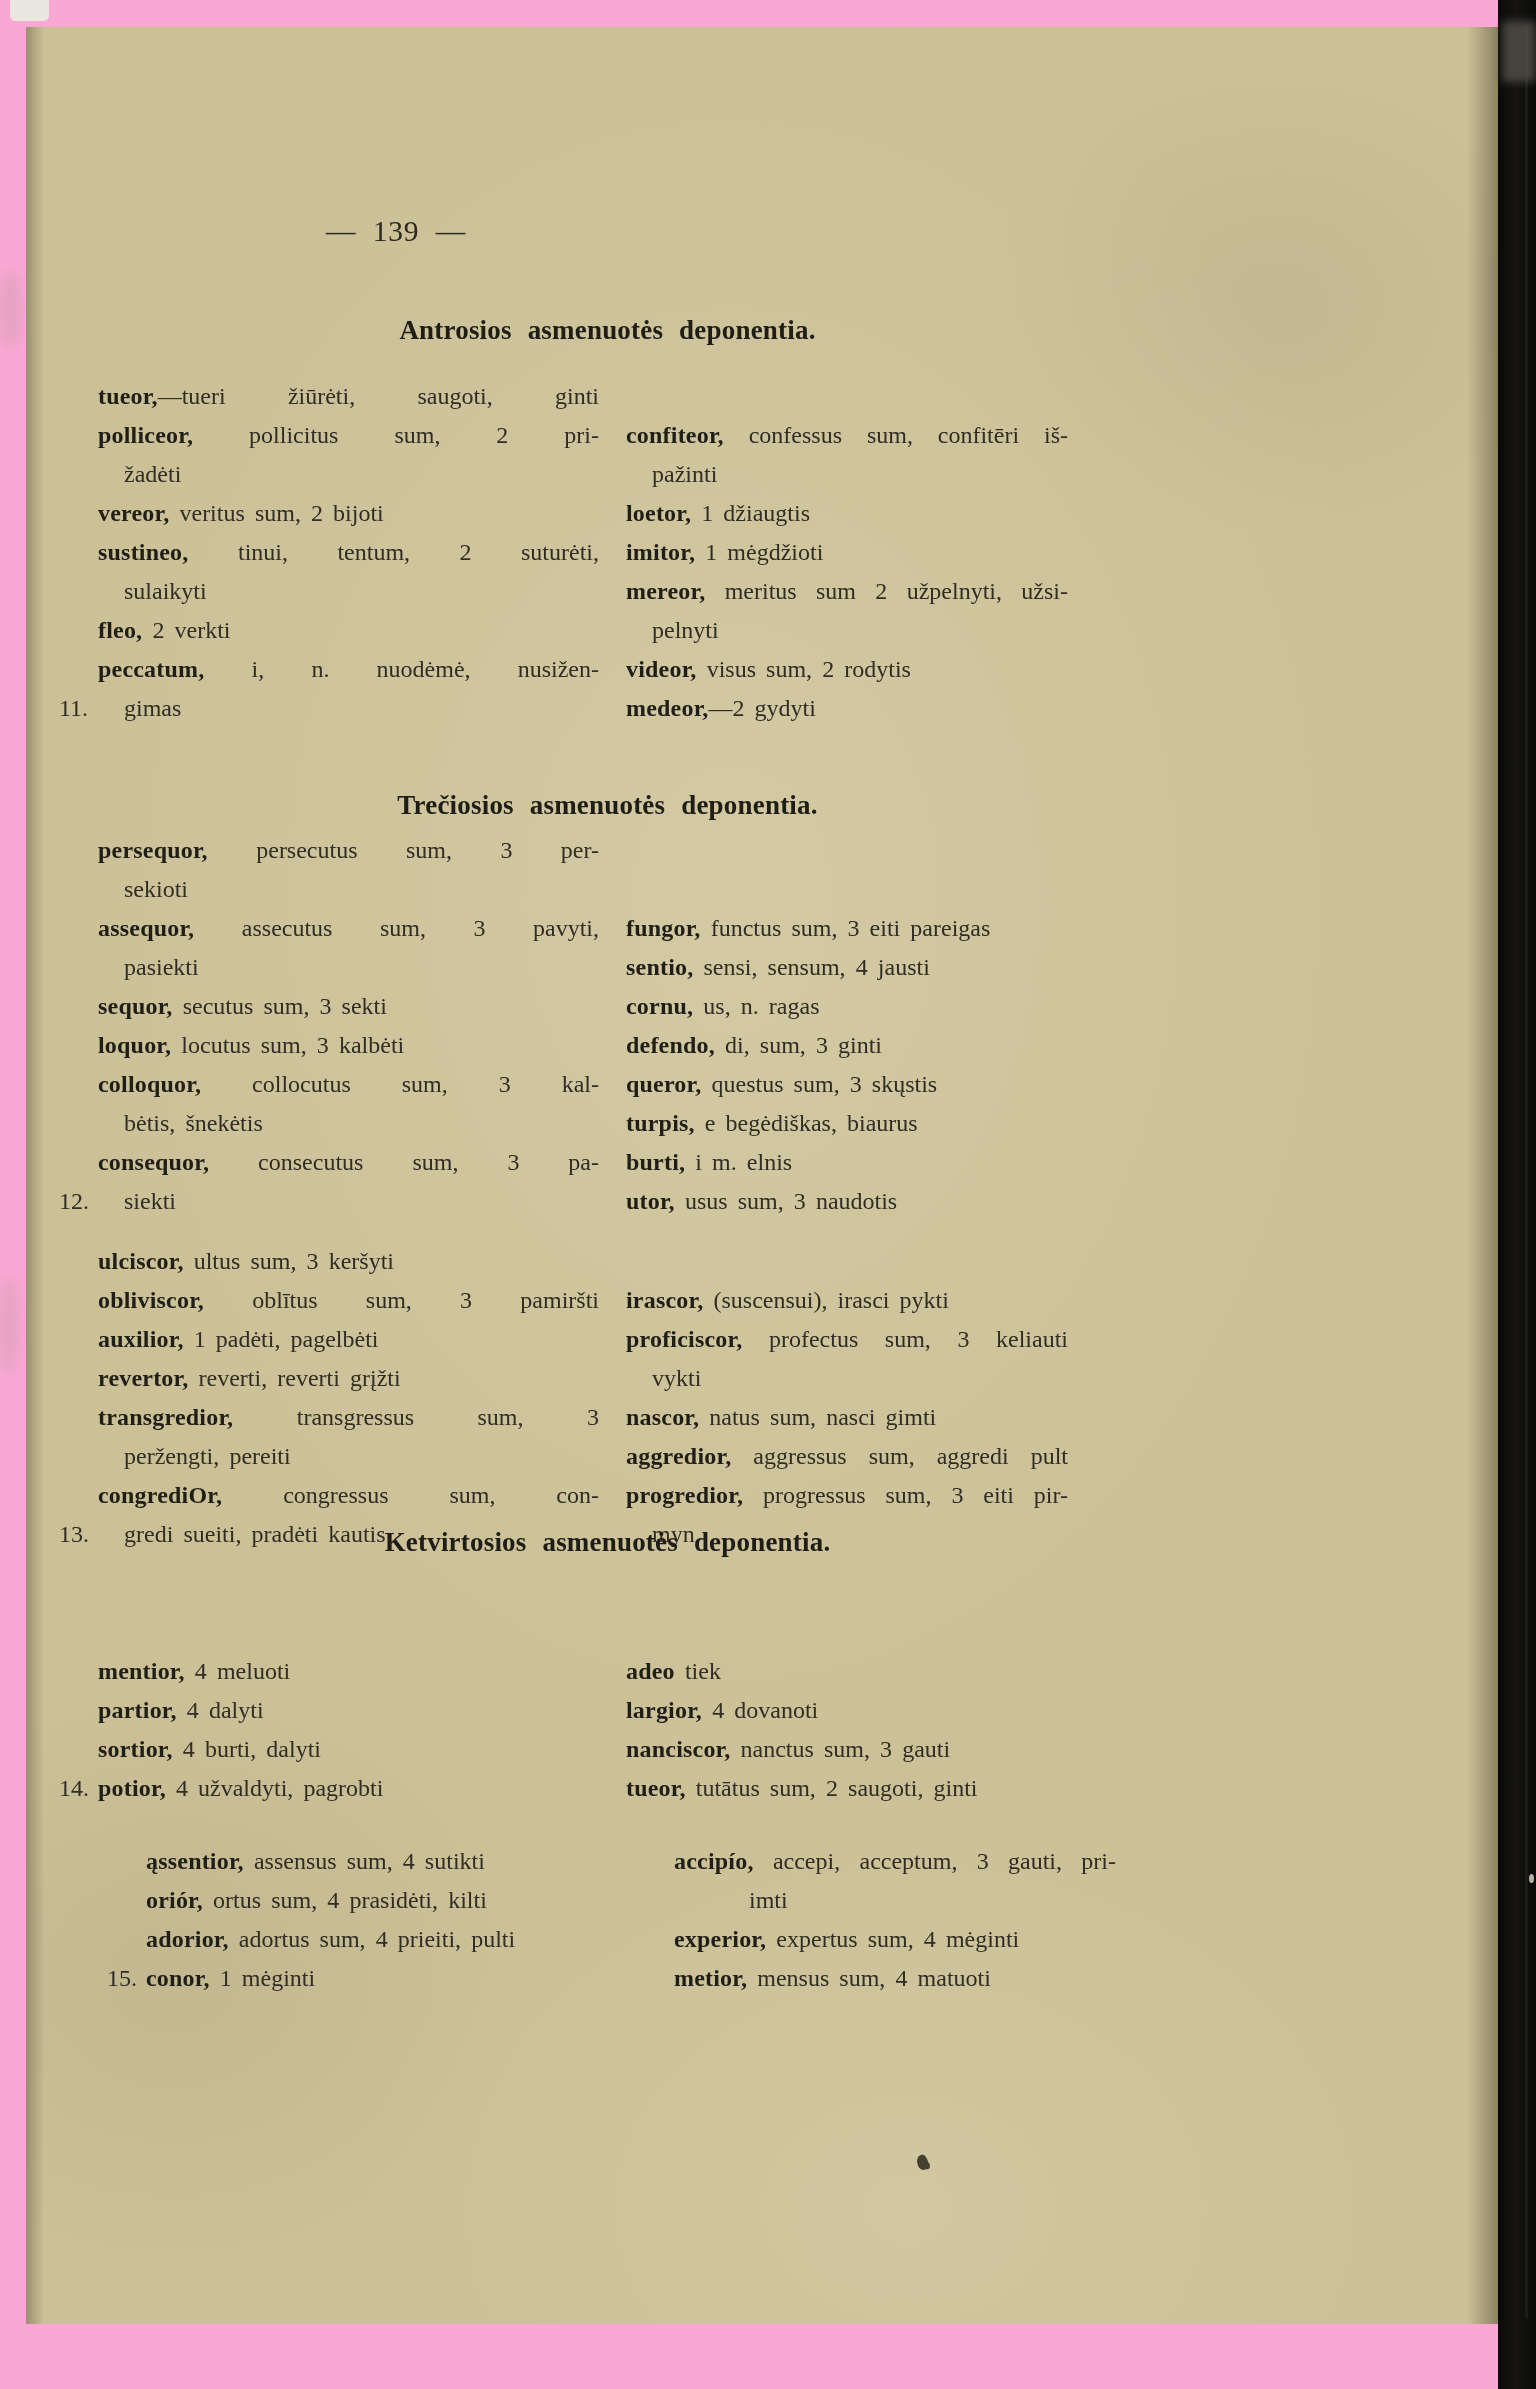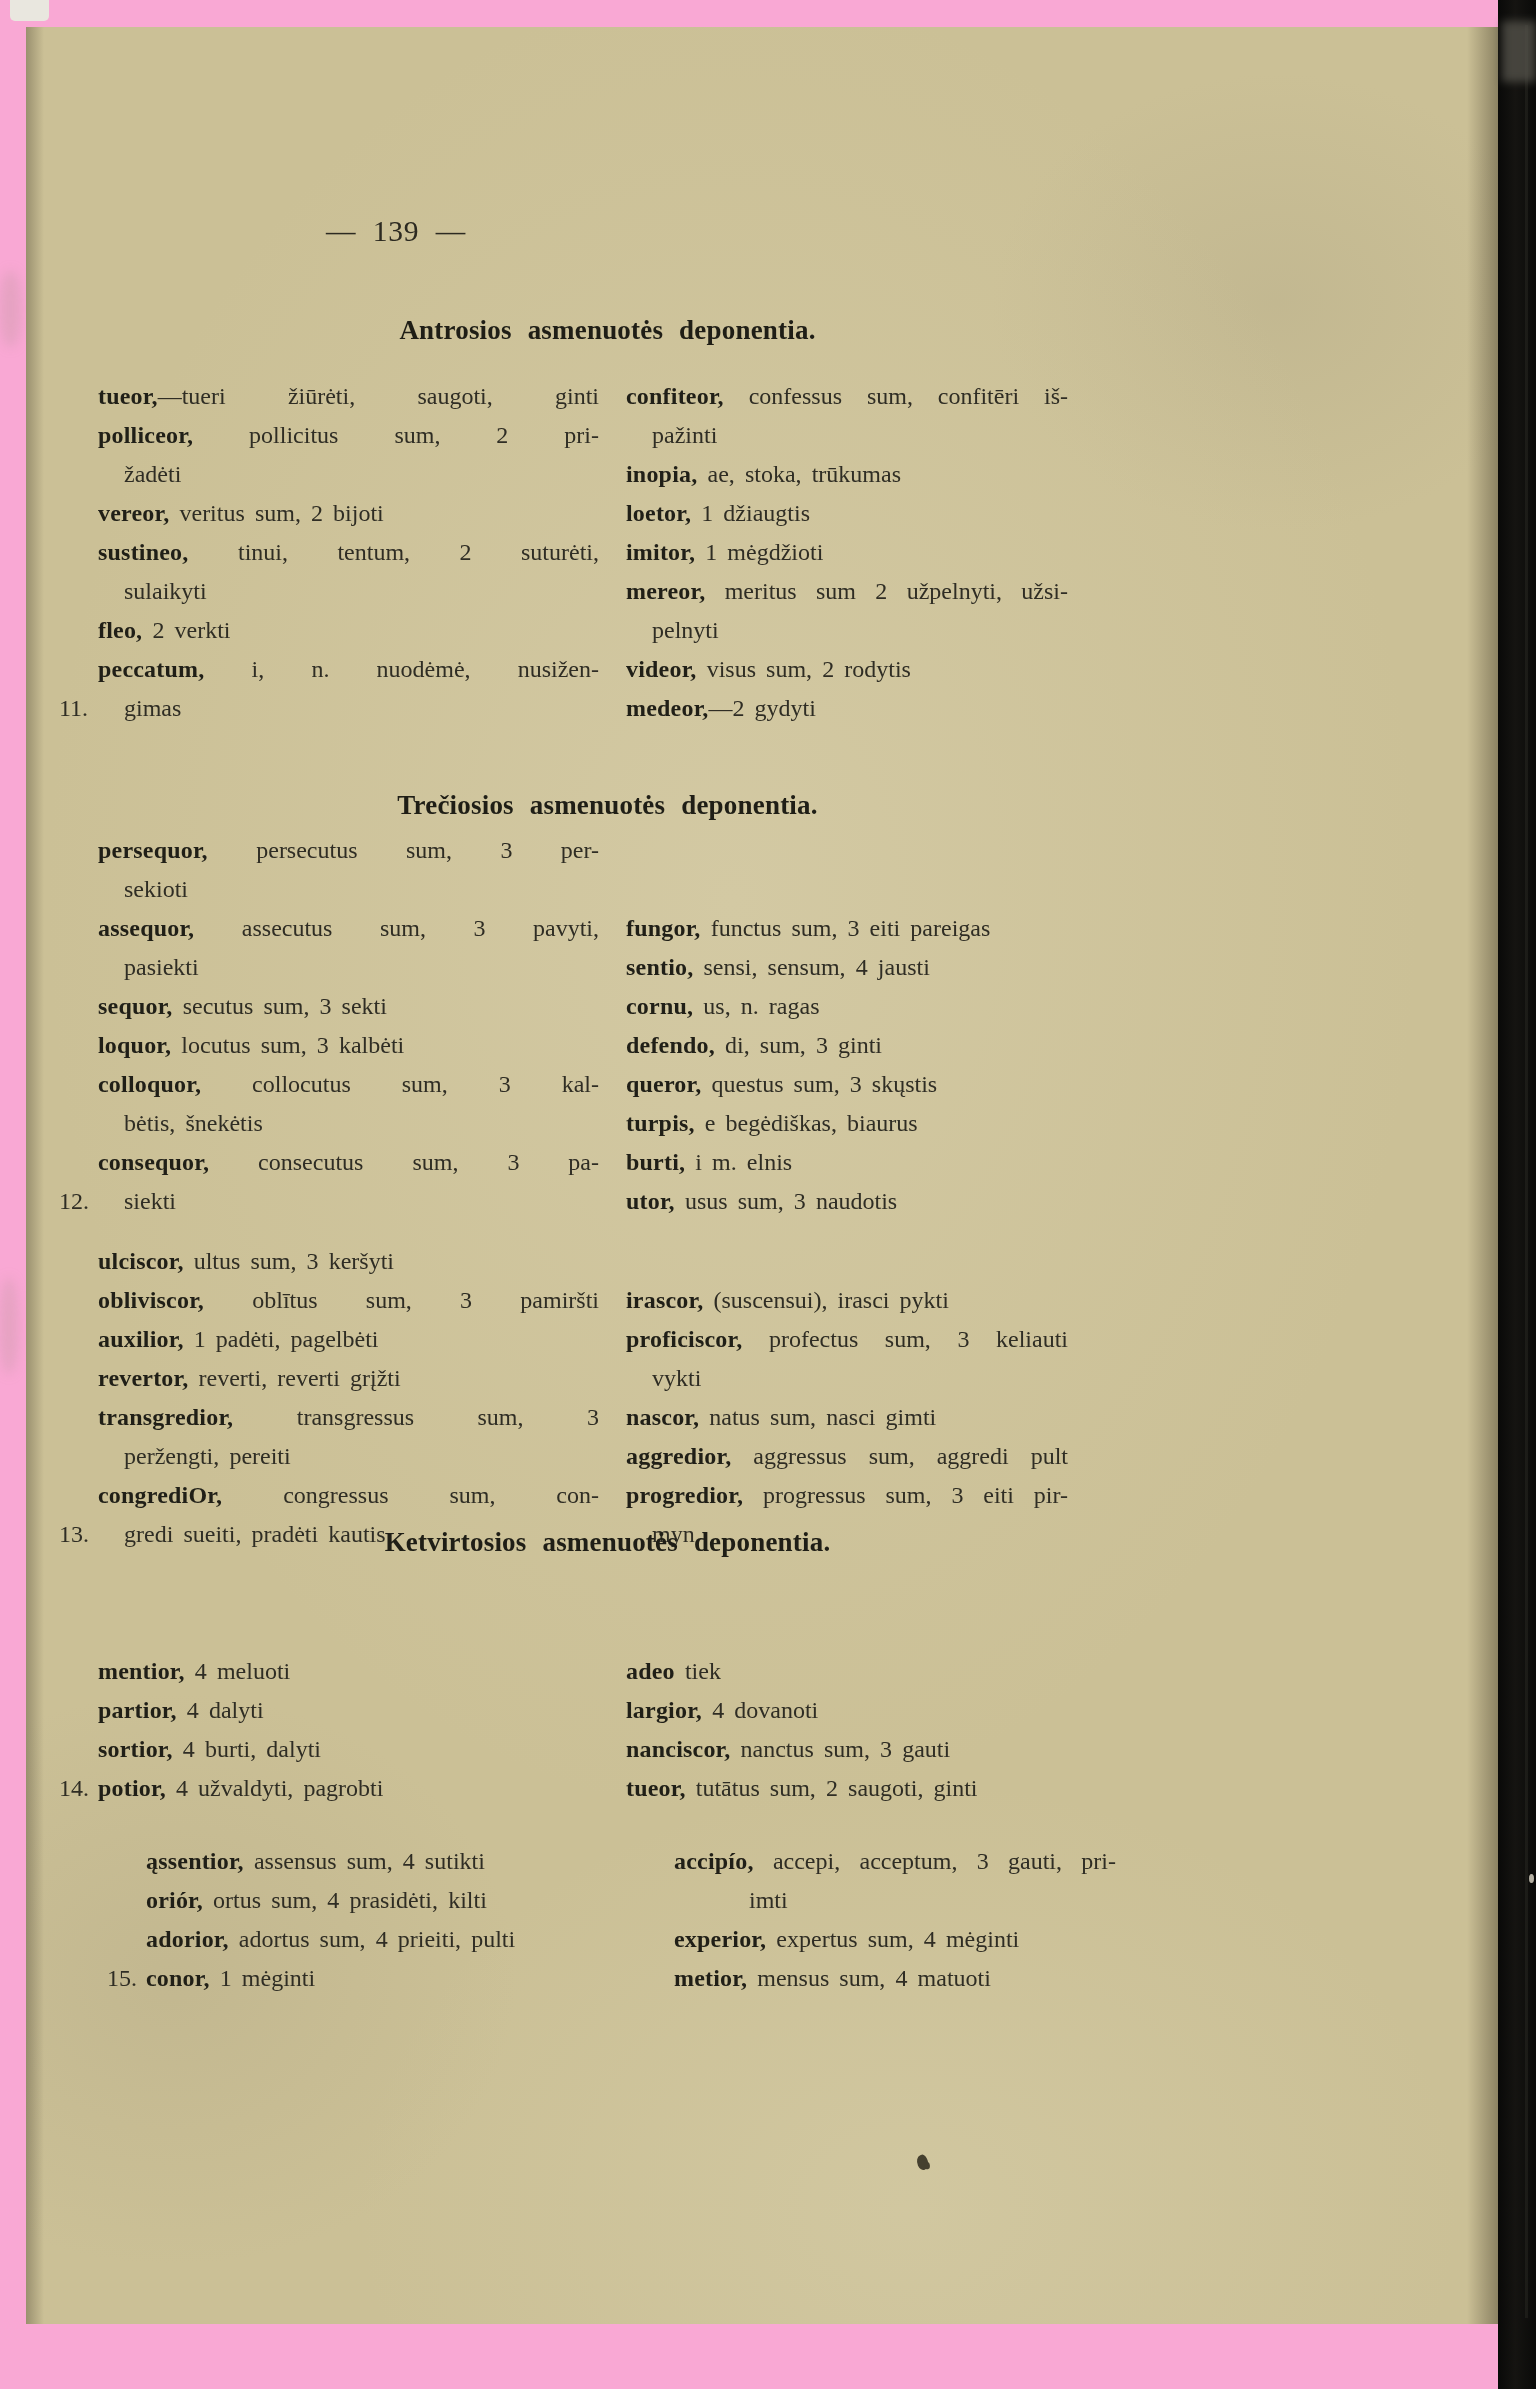--- a/index.html
+++ b/index.html
@@ -71,21 +71,20 @@
             <div class="ln"><b>vereor,</b><span> veritus sum, 2 bijoti</span></div>
             <div class="ln j"><b>sustineo,</b><span> tinui, tentum, 2 suturėti,</span></div>
             <div class="ln i1"><span>sulaikyti</span></div>
             <div class="ln"><b>fleo,</b><span> 2 verkti</span></div>
             <div class="ln j"><b>peccatum,</b><span> i, n. nuodėmė, nusižen-</span></div>
             <div class="ln i1"><span>gimas</span></div>
           </div>
           <div class="gcol gright">
             <div class="ln j"><b>confiteor,</b><span> confessus sum, confitēri iš-</span></div>
             <div class="ln i1"><span>pažinti</span></div>
-            <div class="ln"><b>inopia,</b><span> ae, stoka, trūkumas</span></div>
             <div class="ln"><b>loetor,</b><span> 1 džiaugtis</span></div>
             <div class="ln"><b>imitor,</b><span> 1 mėgdžioti</span></div>
             <div class="ln j"><b>mereor,</b><span> meritus sum 2 užpelnyti, užsi-</span></div>
             <div class="ln i1"><span>pelnyti</span></div>
             <div class="ln"><b>videor,</b><span> visus sum, 2 rodytis</span></div>
             <div class="ln"><b>medeor,</b><span>—2 gydyti</span></div>
           </div>
         </div>
         <div class="heading" style="top: 760px;">Trečiosios asmenuotės deponentia.</div>
         <div class="group" style="top: 804px;">

